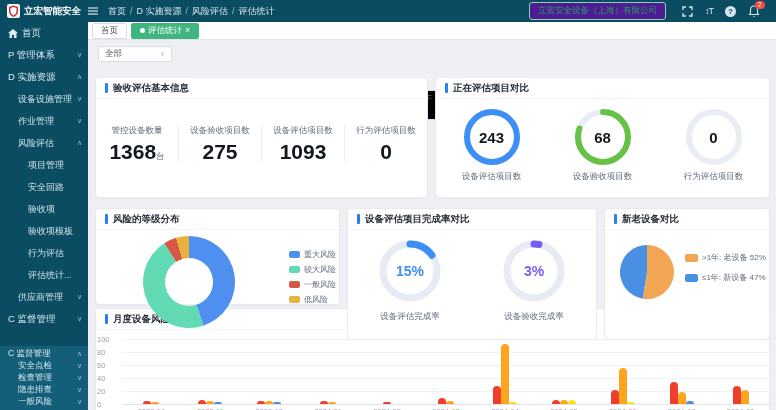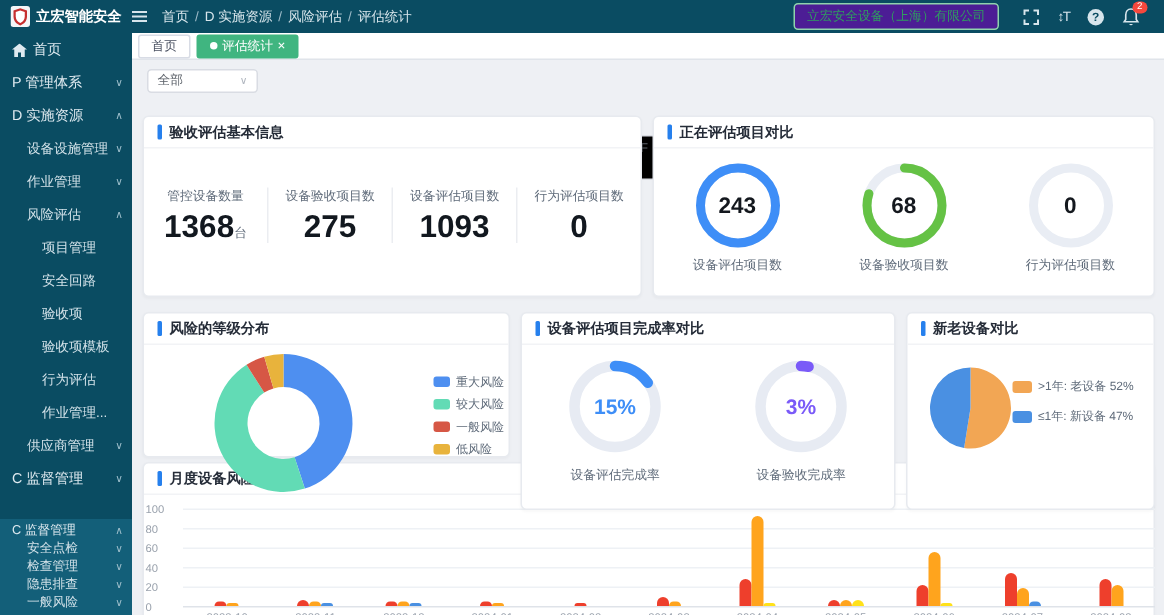--- a/index.html
+++ b/index.html
@@ -76,21 +76,21 @@
   .lg-text{font-size:8px;color:#5f6b7a;white-space:nowrap;text-align:right;}
 
   #card-completion{left:259px;top:186px;width:250px;height:132px;z-index:7;}
   #gauge-row{display:flex;justify-content:space-around;margin-top:10px;}
   .gauge-col{text-align:center;width:100px;}
   .gauge-wrap{position:relative;width:62px;height:62px;margin:0 auto;}
   .gauge-val{position:absolute;left:0;top:0;width:62px;height:62px;display:flex;align-items:center;justify-content:center;font-size:14px;font-weight:bold;}
   .gauge-label{font-size:8.5px;color:#5f6b7a;margin-top:9px;white-space:nowrap;}
 
   #card-age{left:516px;top:186px;width:166px;height:132px;z-index:7;}
-  #age-body{display:flex;align-items:center;margin-top:14px;padding-left:14px;}
+  #age-body{display:flex;align-items:center;margin-top:14px;padding-left:14px;gap:10px;}
   #age-legend .lg-row{margin-bottom:9px;}
   #age-legend .lg-swatch{width:13px;height:8px;}
 
   #card-monthly{left:7px;top:286px;width:675px;height:132px;z-index:1;}
   #bar-plot{position:absolute;left:26px;top:30px;width:648px;height:66px;}
   .gridline{position:absolute;left:0;width:100%;height:1px;background:#eef1f5;}
   .gridline.axis{background:#dfe3e9;}
   .ytick{position:absolute;width:22px;left:-25px;text-align:left;font-size:7.5px;color:#9aa2ad;}
   .bar{position:absolute;bottom:1px;border-radius:4px 4px 0 0;}
   .xtick{position:absolute;top:68px;width:58px;text-align:center;font-size:7.5px;color:#9aa2ad;}
@@ -194,21 +194,21 @@
         <div class="side-item d2">
           <span>验收项</span>
         </div>
         <div class="side-item d2">
           <span>验收项模板</span>
         </div>
         <div class="side-item d2">
           <span>行为评估</span>
         </div>
         <div class="side-item d2">
-          <span>作业管理...</span>
+          <span>评估统计...</span>
         </div>
         <div class="side-item d1">
           <span>供应商管理</span>
           <span class="chev">∨</span>
         </div>
         <div class="side-item d0">
           <span>C 监督管理</span>
           <span class="chev">∨</span>
         </div>
       </div>

